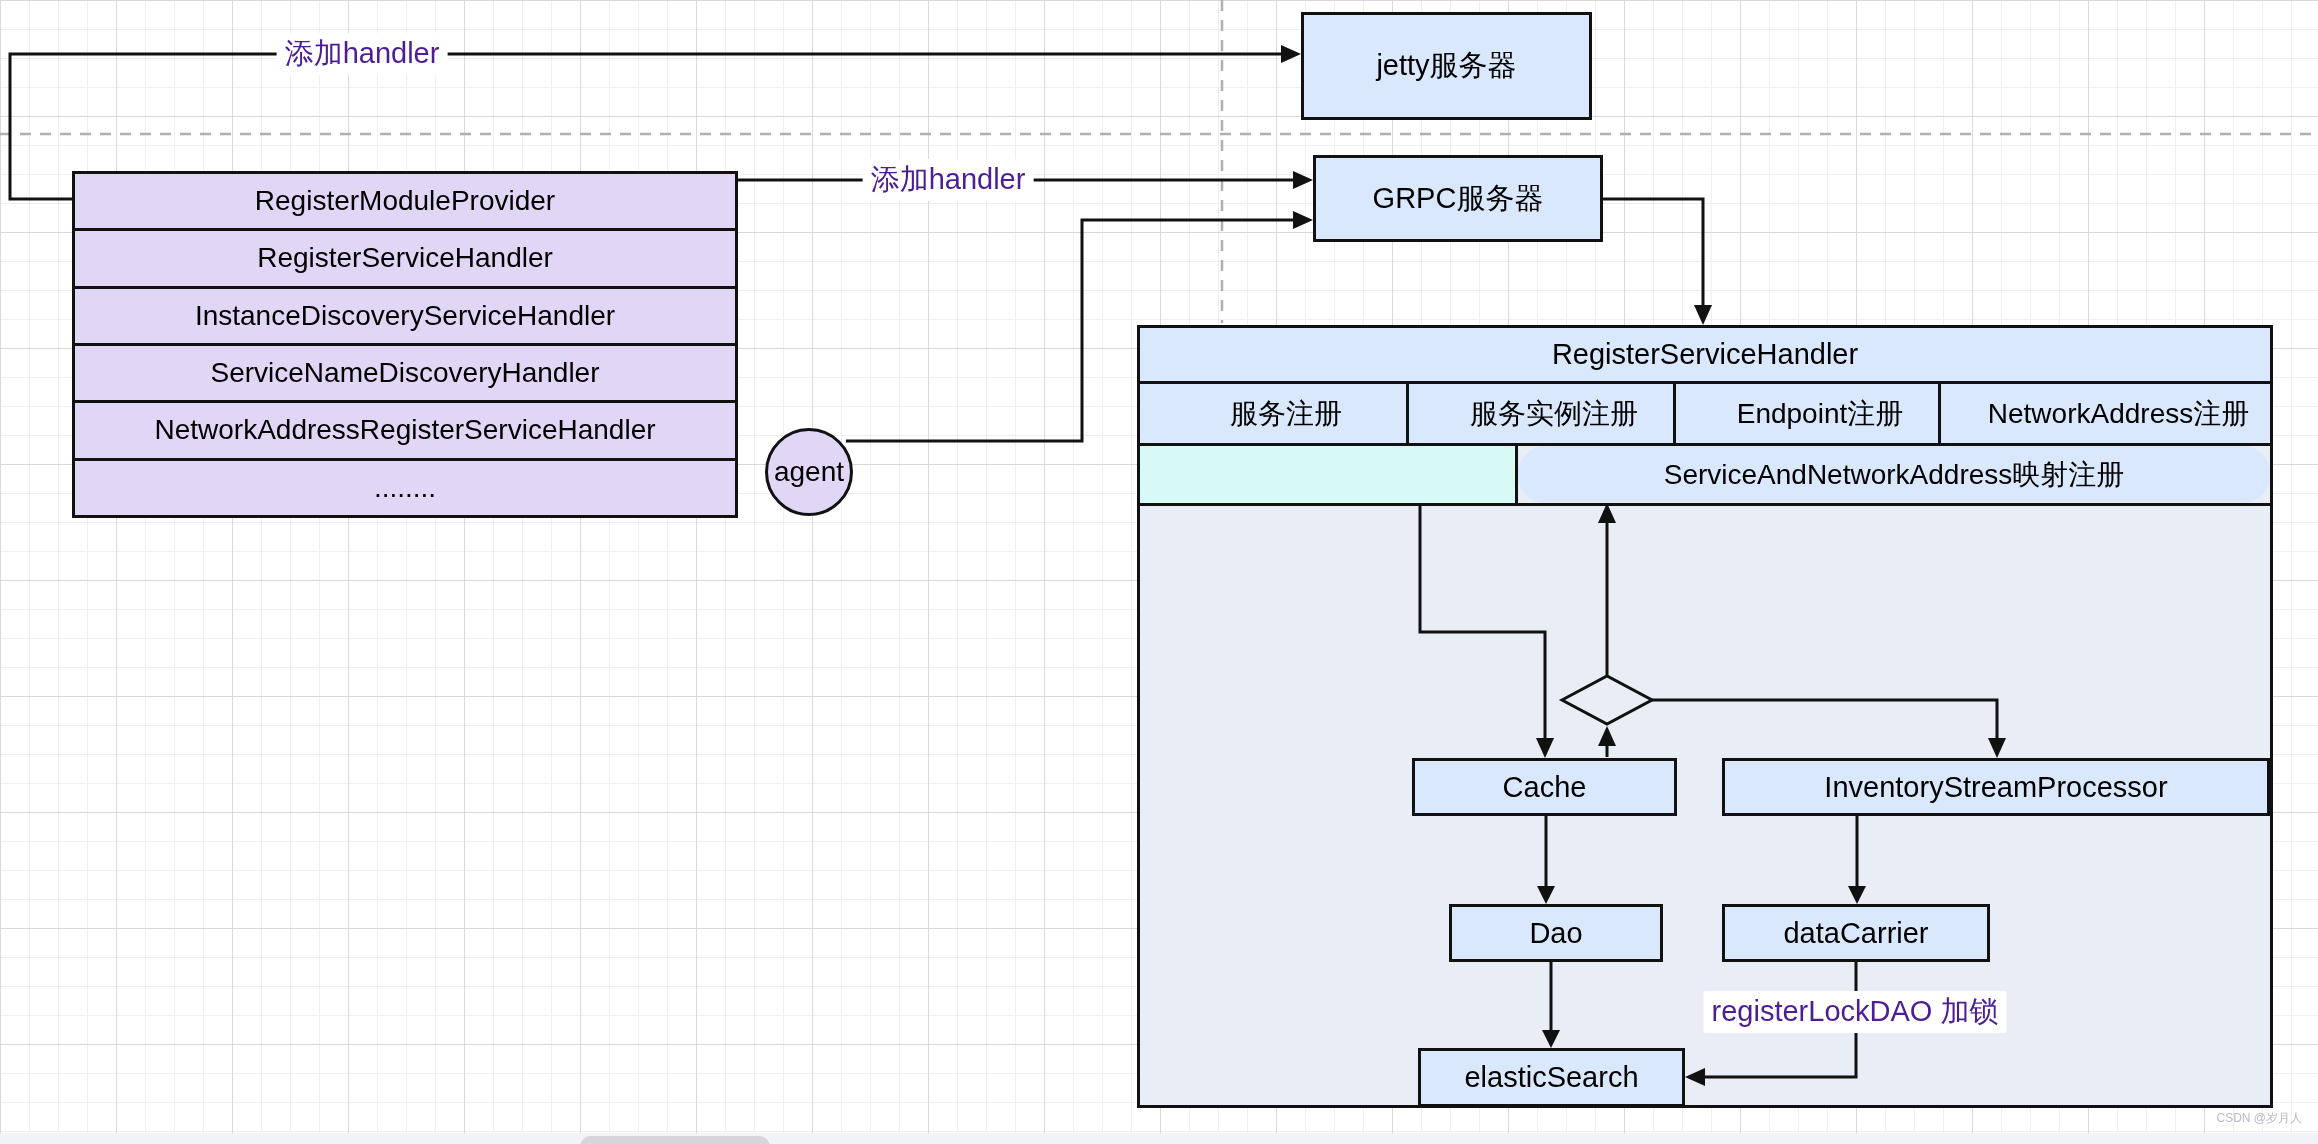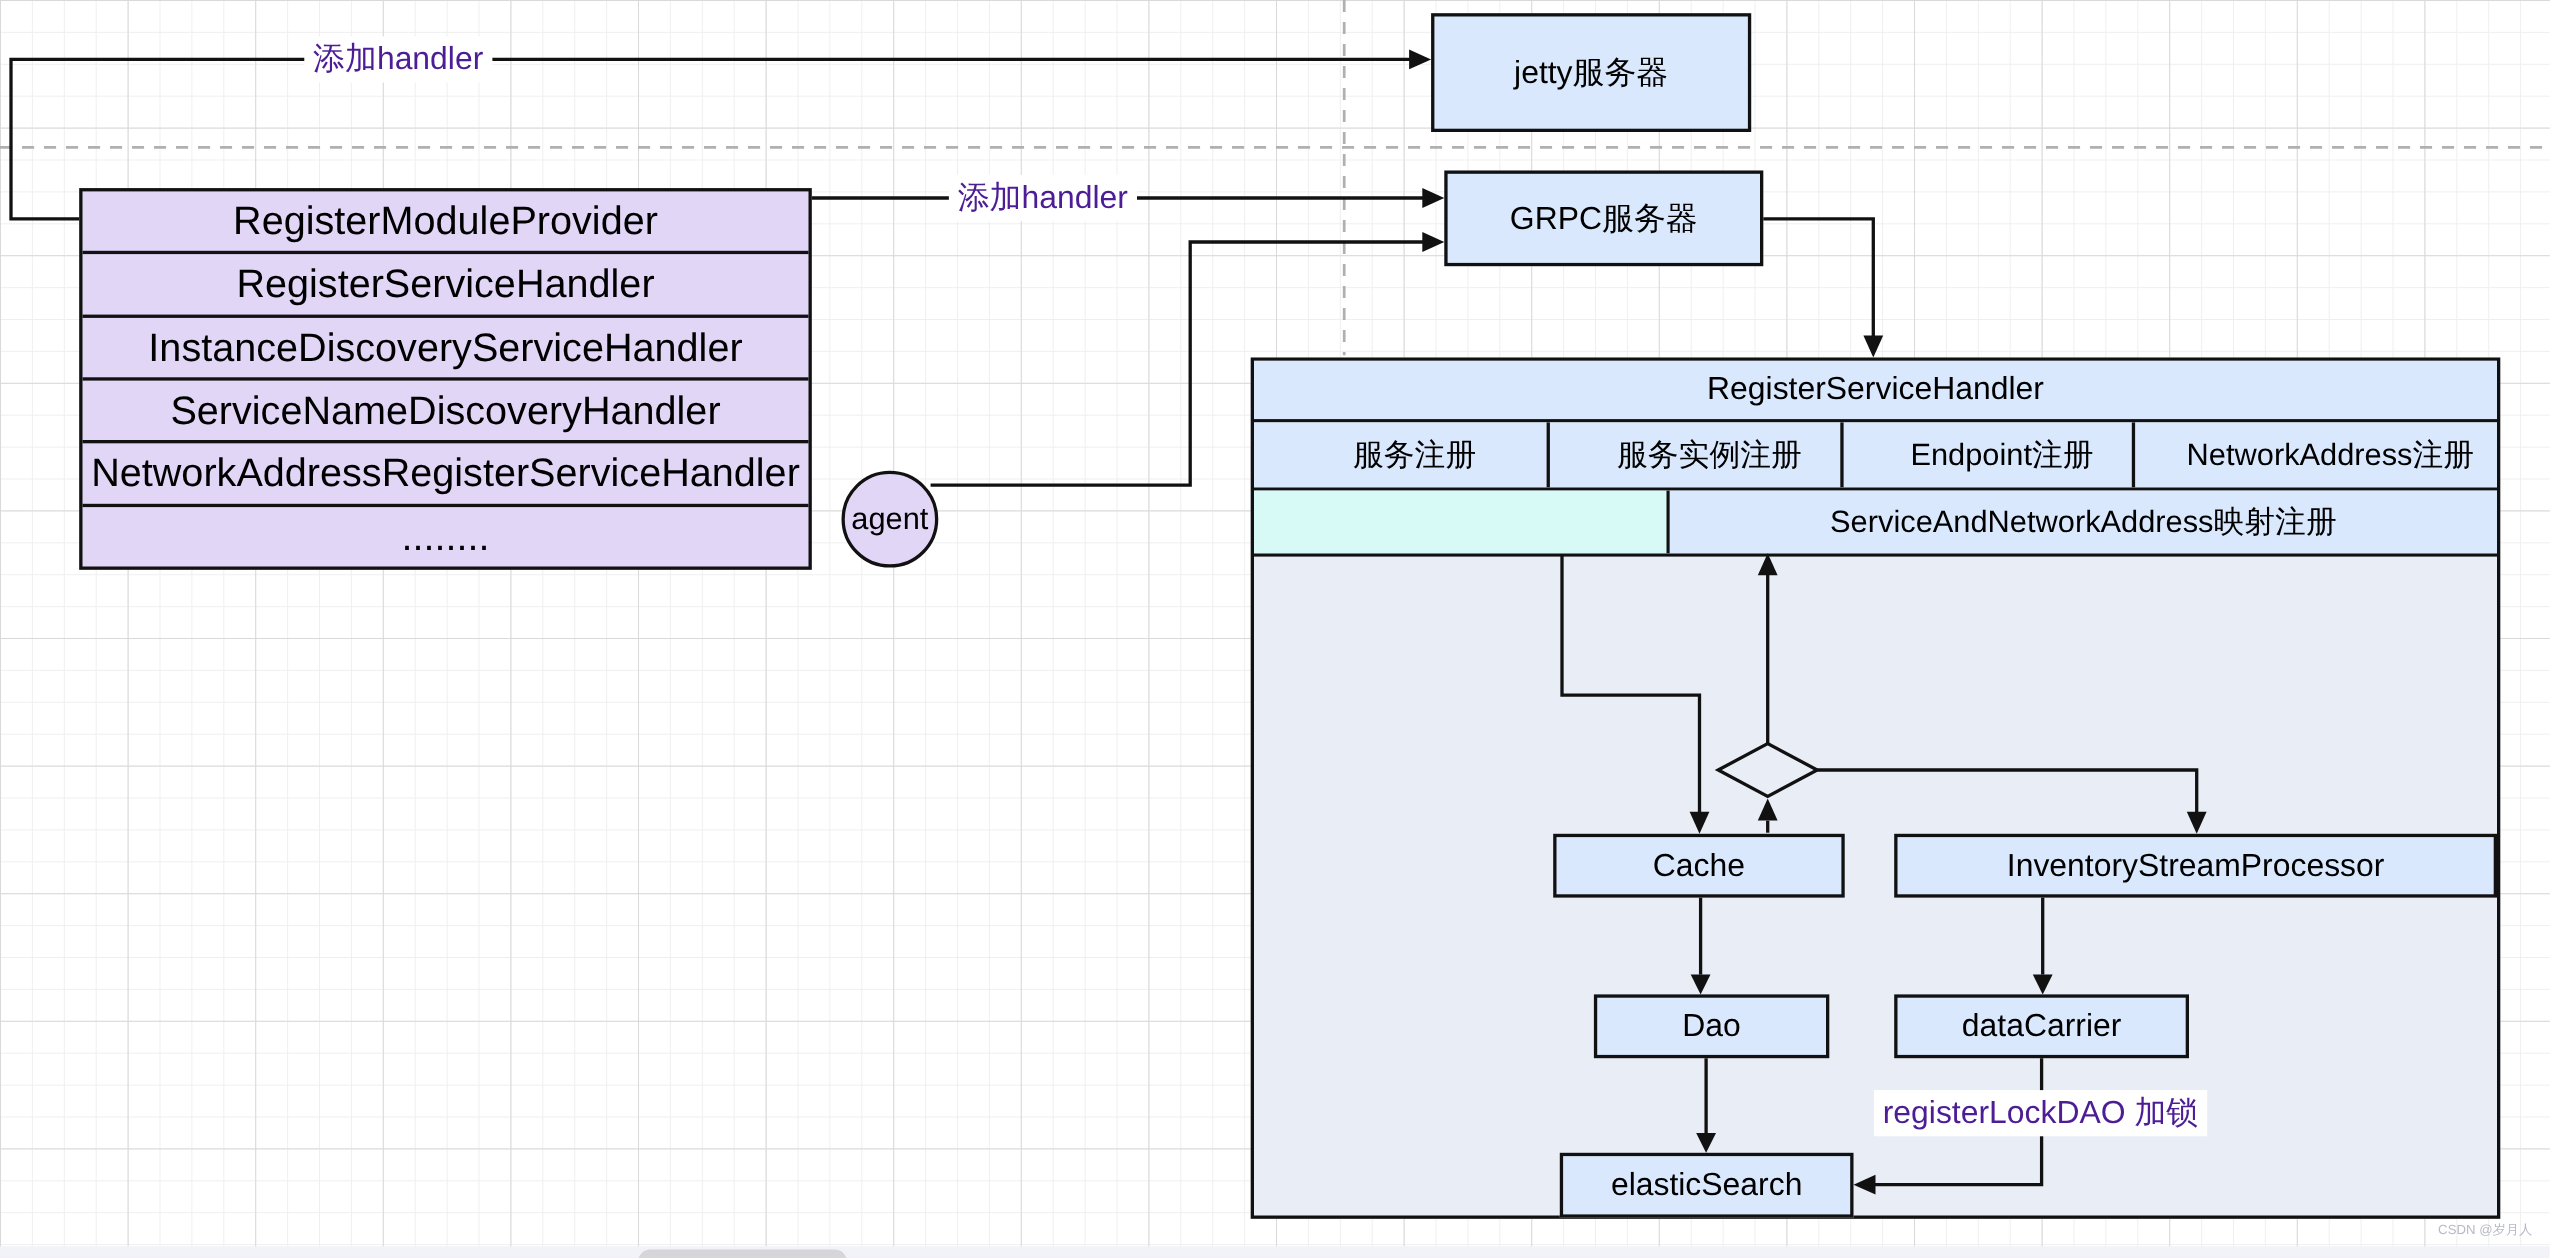--- a/index.html
+++ b/index.html
@@ -24,21 +24,21 @@
     background:var(--blue-fill);display:flex;align-items:center;justify-content:center;
     font-size:29px;color:#000;white-space:nowrap;
   }
   .purple-stack{
     position:absolute;left:72px;top:171px;width:666px;height:347px;
     box-sizing:border-box;border:3px solid var(--stroke);
     background:var(--purple-fill);display:flex;flex-direction:column;
   }
   .purple-row{
     flex:1;display:flex;align-items:center;justify-content:center;
-    font-size:36px;color:#000;box-sizing:border-box;
+    font-size:28px;color:#000;box-sizing:border-box;
   }
   .purple-row + .purple-row{border-top:3px solid var(--stroke);}
   .circle{
     position:absolute;left:765px;top:428px;width:88px;height:88px;border-radius:50%;
     box-sizing:border-box;border:3px solid var(--stroke);background:var(--purple-fill);
     display:flex;align-items:center;justify-content:center;font-size:28px;overflow:visible;
   }
   .panel{
     position:absolute;left:1137px;top:325px;width:1136px;height:783px;
     box-sizing:border-box;border:3px solid var(--stroke);background:var(--panel-fill);
@@ -55,21 +55,21 @@
   .panel-tab{
     background:var(--blue-fill);display:flex;align-items:center;justify-content:center;
     font-size:28px;box-sizing:border-box;white-space:nowrap;padding-left:26px;
   }
   .panel-tab + .panel-tab{border-left:3px solid var(--stroke);}
   .panel-maprow{
     position:absolute;left:0;top:118px;right:0;height:60px;display:flex;
     border-bottom:3px solid var(--stroke);box-sizing:border-box;
   }
   .map-empty{width:378px;background:var(--cyan-fill);border-right:3px solid var(--stroke);box-sizing:border-box;}
-  .map-cell{flex:1;background:var(--blue-fill);display:flex;align-items:center;justify-content:center;font-size:28px;}
+  .map-cell{flex:1;background:var(--blue-fill);display:flex;align-items:center;justify-content:center;font-size:28px;border-radius:27px;}
   svg.connectors{position:absolute;left:0;top:0;pointer-events:none;}
   .edge-label{
     position:absolute;transform:translate(-50%,-50%);background:#ffffff;
     padding:1px 8px;font-size:29px;color:#4c1d95;white-space:nowrap;z-index:30;
   }
   .watermark{
     position:absolute;right:16px;top:1110px;font-size:12px;color:var(--watermark);z-index:40;
   }
   .bottom-band{position:absolute;left:0;top:1133px;width:2318px;height:11px;background:var(--bottom-band);z-index:35;}
   .scroll-pill{position:absolute;left:580px;top:1136px;width:190px;height:22px;border-radius:11px;background:var(--scrollbar);z-index:36;}

